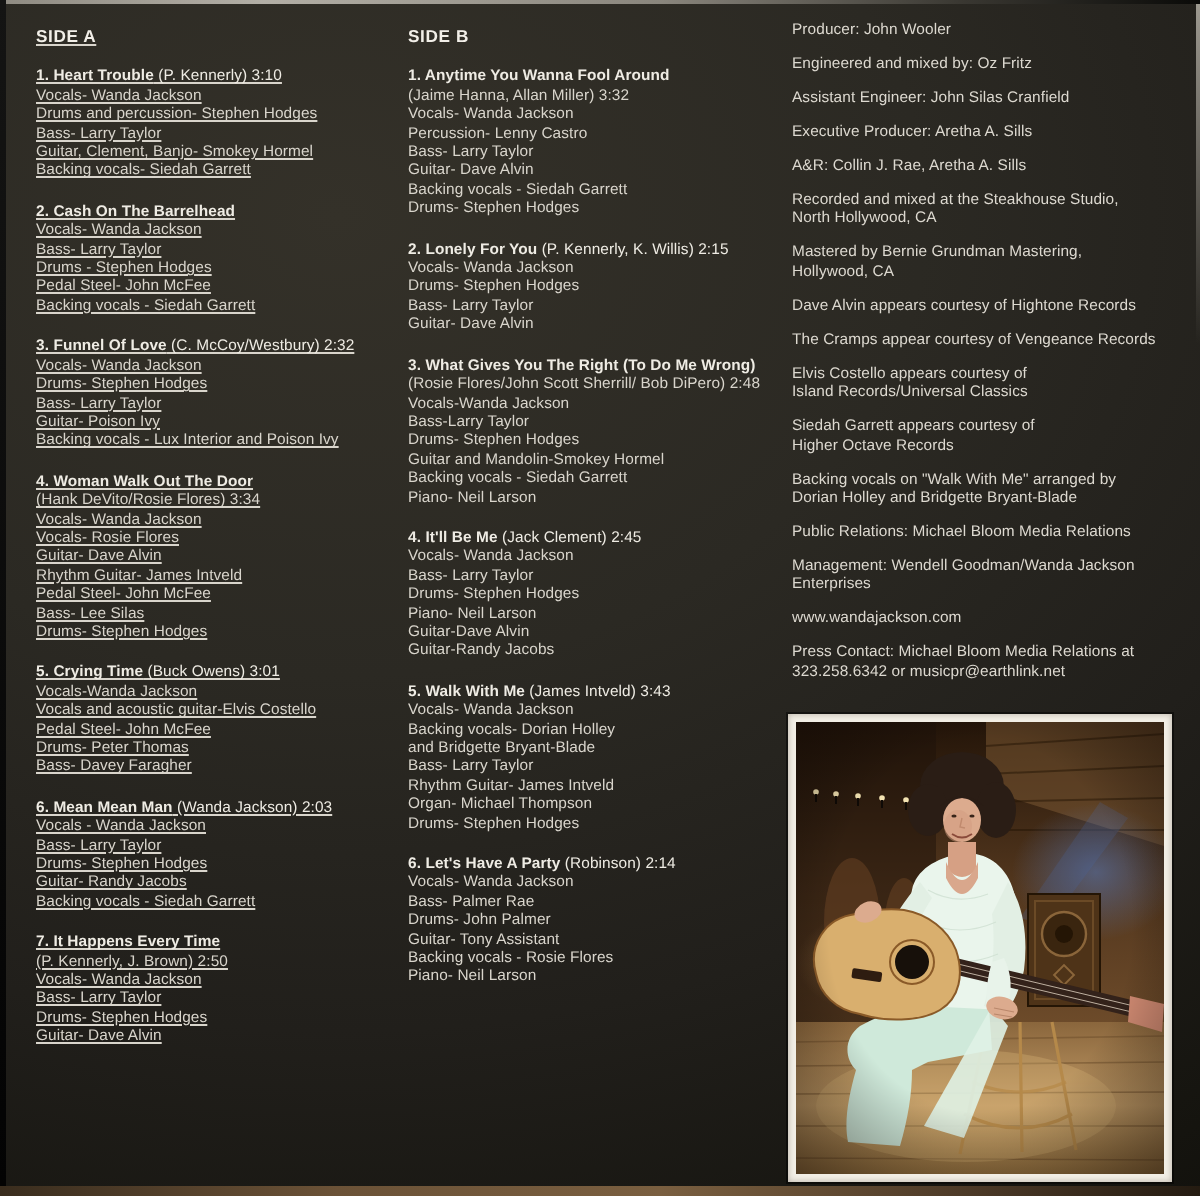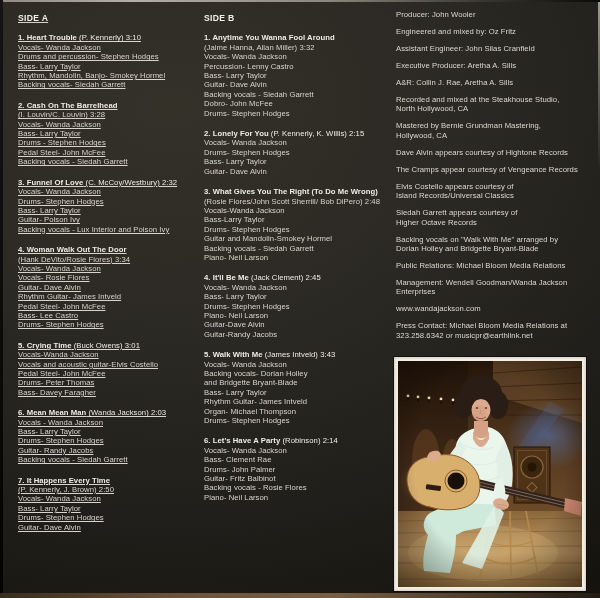--- a/index.html
+++ b/index.html
@@ -43,26 +43,25 @@
   <div class="edge-bottom"></div>
 
   <section class="col" id="col-side-a">
     <h2 class="side-title">SIDE A</h2>
     <div>
         <div class="track">
           <div class="t-head"><span class="t-bold">1. Heart Trouble</span> (P. Kennerly) 3:10</div>
           <div class="t-line">Vocals- Wanda Jackson</div>
           <div class="t-line">Drums and percussion- Stephen Hodges</div>
           <div class="t-line">Bass- Larry Taylor</div>
-          <div class="t-line">Rhythm, Mandolin, Banjo- Smokey Hormel</div>
+          <div class="t-line">Guitar, Clement, Banjo- Smokey Hormel</div>
           <div class="t-line">Backing vocals- Siedah Garrett</div>
         </div>
         <div class="track">
           <div class="t-head"><span class="t-bold">2. Cash On The Barrelhead</span></div>
-          <div class="t-line">(I. Louvin/C. Louvin) 3:28</div>
           <div class="t-line">Vocals- Wanda Jackson</div>
           <div class="t-line">Bass- Larry Taylor</div>
           <div class="t-line">Drums - Stephen Hodges</div>
           <div class="t-line">Pedal Steel- John McFee</div>
           <div class="t-line">Backing vocals - Siedah Garrett</div>
         </div>
         <div class="track">
           <div class="t-head"><span class="t-bold">3. Funnel Of Love</span> (C. McCoy/Westbury) 2:32</div>
           <div class="t-line">Vocals- Wanda Jackson</div>
           <div class="t-line">Drums- Stephen Hodges</div>
@@ -71,21 +70,21 @@
           <div class="t-line">Backing vocals - Lux Interior and Poison Ivy</div>
         </div>
         <div class="track">
           <div class="t-head"><span class="t-bold">4. Woman Walk Out The Door</span></div>
           <div class="t-line">(Hank DeVito/Rosie Flores) 3:34</div>
           <div class="t-line">Vocals- Wanda Jackson</div>
           <div class="t-line">Vocals- Rosie Flores</div>
           <div class="t-line">Guitar- Dave Alvin</div>
           <div class="t-line">Rhythm Guitar- James Intveld</div>
           <div class="t-line">Pedal Steel- John McFee</div>
-          <div class="t-line">Bass- Lee Castro</div>
+          <div class="t-line">Bass- Lee Silas</div>
           <div class="t-line">Drums- Stephen Hodges</div>
         </div>
         <div class="track">
           <div class="t-head"><span class="t-bold">5. Crying Time</span> (Buck Owens) 3:01</div>
           <div class="t-line">Vocals-Wanda Jackson</div>
           <div class="t-line">Vocals and acoustic guitar-Elvis Costello</div>
           <div class="t-line">Pedal Steel- John McFee</div>
           <div class="t-line">Drums- Peter Thomas</div>
           <div class="t-line">Bass- Davey Faragher</div>
         </div>
@@ -112,21 +111,20 @@
     <h2 class="side-title">SIDE B</h2>
     <div>
         <div class="track">
           <div class="t-head"><span class="t-bold">1. Anytime You Wanna Fool Around</span></div>
           <div class="t-line">(Jaime Hanna, Allan Miller) 3:32</div>
           <div class="t-line">Vocals- Wanda Jackson</div>
           <div class="t-line">Percussion- Lenny Castro</div>
           <div class="t-line">Bass- Larry Taylor</div>
           <div class="t-line">Guitar- Dave Alvin</div>
           <div class="t-line">Backing vocals - Siedah Garrett</div>
-          <div class="t-line">Dobro- John McFee</div>
           <div class="t-line">Drums- Stephen Hodges</div>
         </div>
         <div class="track">
           <div class="t-head"><span class="t-bold">2. Lonely For You</span> (P. Kennerly, K. Willis) 2:15</div>
           <div class="t-line">Vocals- Wanda Jackson</div>
           <div class="t-line">Drums- Stephen Hodges</div>
           <div class="t-line">Bass- Larry Taylor</div>
           <div class="t-line">Guitar- Dave Alvin</div>
         </div>
         <div class="track">
@@ -154,23 +152,23 @@
           <div class="t-line">Backing vocals- Dorian Holley</div>
           <div class="t-line">and Bridgette Bryant-Blade</div>
           <div class="t-line">Bass- Larry Taylor</div>
           <div class="t-line">Rhythm Guitar- James Intveld</div>
           <div class="t-line">Organ- Michael Thompson</div>
           <div class="t-line">Drums- Stephen Hodges</div>
         </div>
         <div class="track">
           <div class="t-head"><span class="t-bold">6. Let's Have A Party</span> (Robinson) 2:14</div>
           <div class="t-line">Vocals- Wanda Jackson</div>
-          <div class="t-line">Bass- Clement Rae</div>
+          <div class="t-line">Bass- Palmer Rae</div>
           <div class="t-line">Drums- John Palmer</div>
-          <div class="t-line">Guitar- Fritz Balbinot</div>
+          <div class="t-line">Guitar- Tony Assistant</div>
           <div class="t-line">Backing vocals - Rosie Flores</div>
           <div class="t-line">Piano- Neil Larson</div>
         </div>
       </div>
   </section>
 
   <aside class="col" id="col-credits">
     <div>
         <div class="credit-par">Producer: John Wooler</div>
         <div class="credit-par">Engineered and mixed by: Oz Fritz</div>

